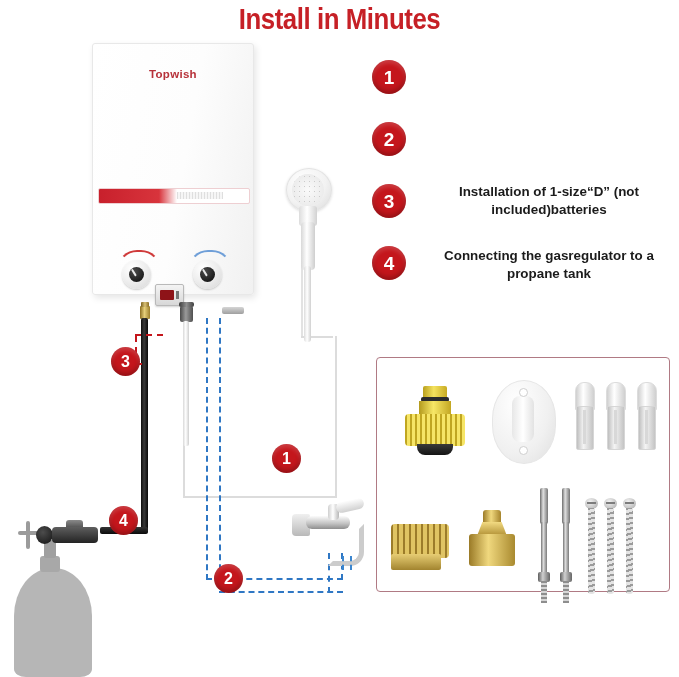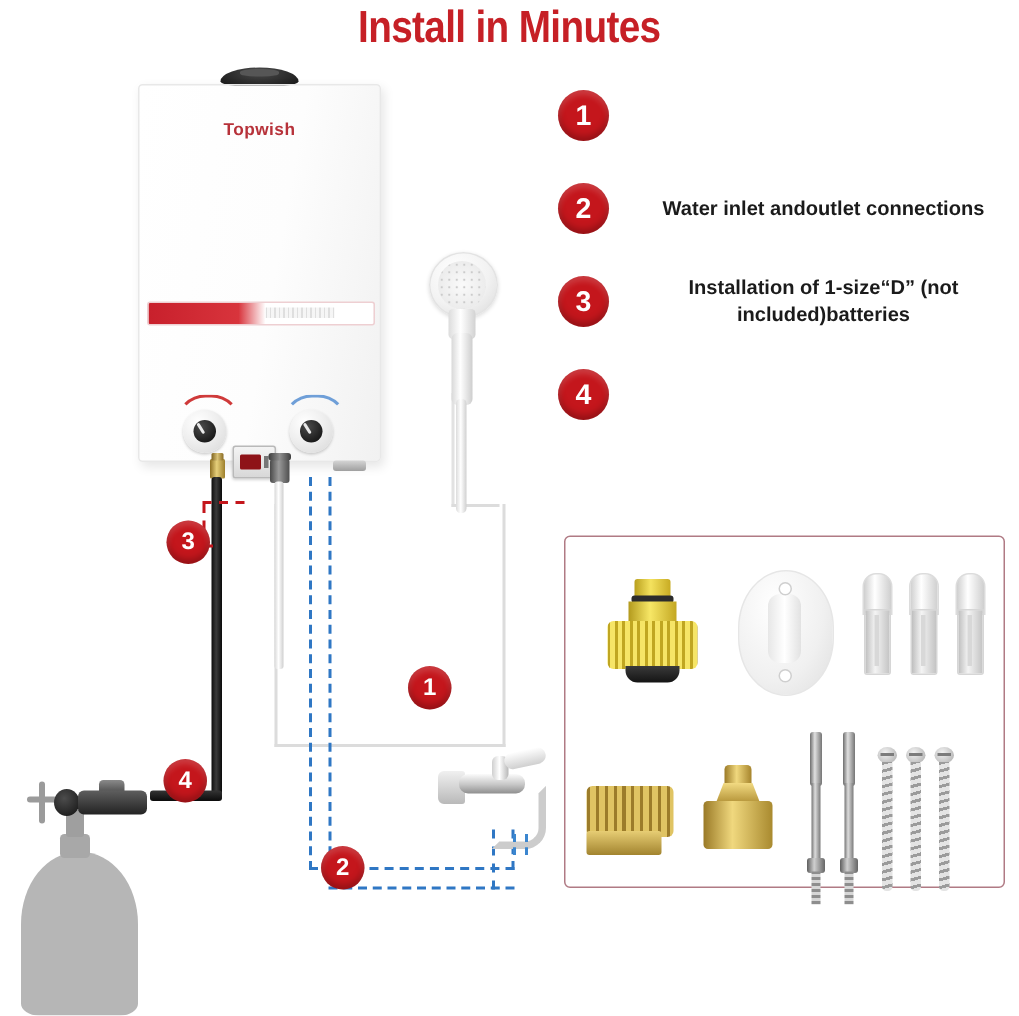--- a/index.html
+++ b/index.html
@@ -47,21 +47,21 @@
     color:#1b1b1b;
     line-height:1.35;
   }
   .step-1 .step-text{top:1px;}
   .step-2 .step-text{top:8px;}
   .step-3 .step-text{top:-1px;}
   .step-4 .step-text{top:1px;}
 
   
   .heater{
-    position:absolute;left:92px;top:56px;width:160px;height:250px;
+    position:absolute;left:92px;top:43px;width:160px;height:250px;
     background:linear-gradient(100deg,#ffffff 0%,#fdfdfd 55%,#f1f1f1 100%);
     border:1px solid #e8e8e8;
     border-radius:3px;
     box-shadow:2px 3px 7px rgba(0,0,0,.10);
   }
   .flue{
     position:absolute;left:147px;top:45px;width:52px;height:13px;
     background:radial-gradient(ellipse at 50% 20%,#4a4a4a 0%,#2a2a2a 60%,#161616 100%);
     border-radius:50% 50% 42% 42%/70% 70% 30% 30%;
   }
@@ -413,30 +413,30 @@
   <div class="title">Install in Minutes</div>
 
   <div class="steps">
 
     <div class="step step-1">
       <div class="badge">1</div>
     </div>
 
     <div class="step step-2">
       <div class="badge">2</div>
-      <div class="step-text">Water inlet andoutlet connections</div>
     </div>
 
     <div class="step step-3">
       <div class="badge">3</div>
       <div class="step-text">Installation of 1-size“D” (not included)batteries</div>
     </div>
 
     <div class="step step-4">
       <div class="badge">4</div>
+      <div class="step-text">Connecting the gasregulator to a propane tank</div>
     </div>
   </div>
 
   <div class="flue"></div>
   <div class="flue-cap"></div>
 
   <div class="heater">
     <div class="logo">Topwish</div>
 
     <div class="redband">

